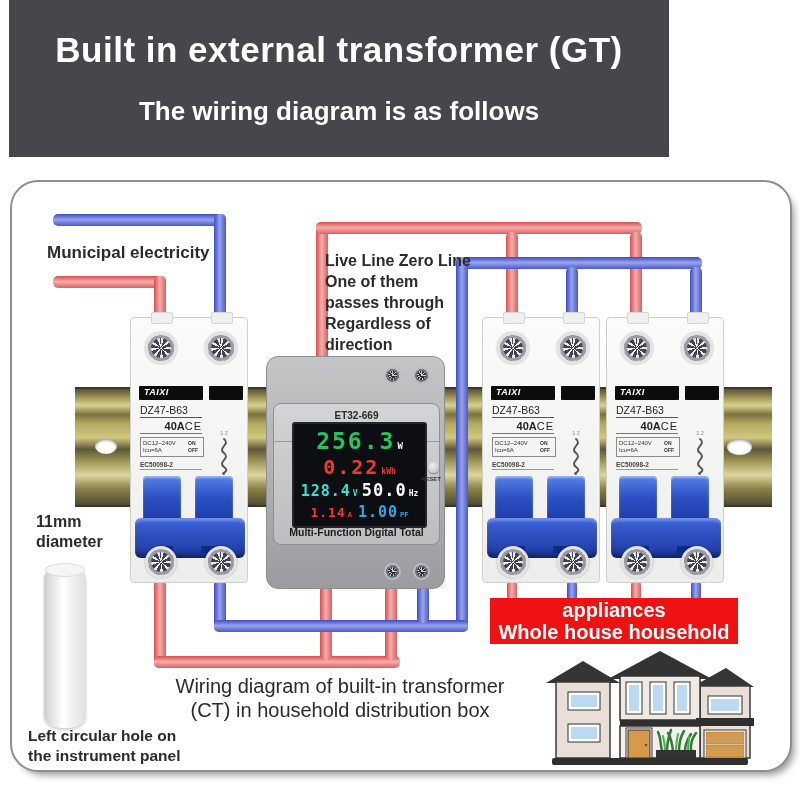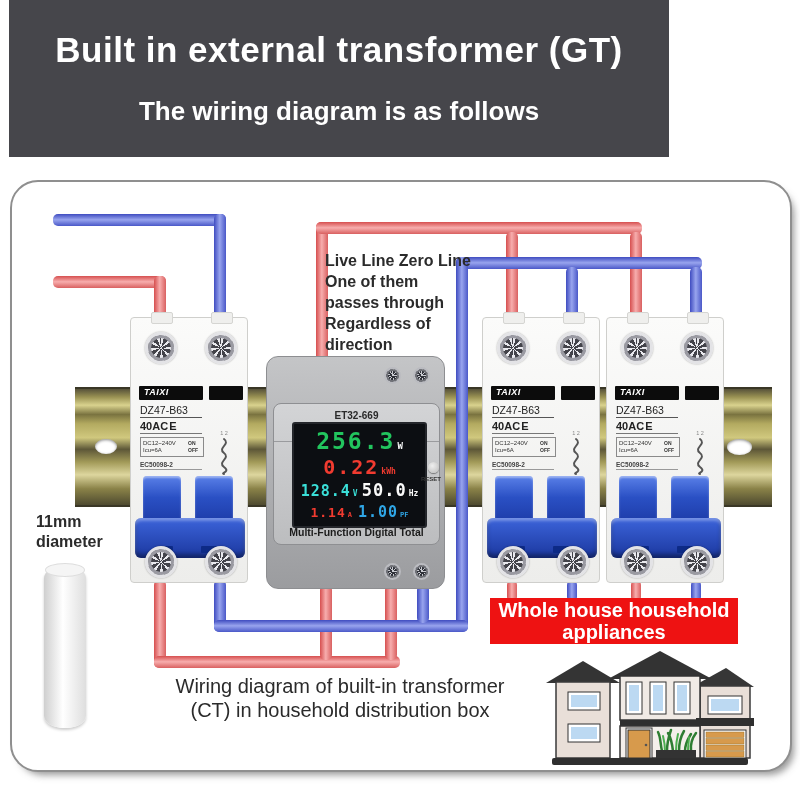--- a/index.html
+++ b/index.html
@@ -50,23 +50,23 @@
     background:linear-gradient(180deg,#fbfbfa,#ededeb);border:1px solid #cfcfcc;
     border-radius:4px;box-sizing:border-box;}
   .bk-tab{position:absolute;top:-6px;width:20px;height:10px;background:#efefed;
     border:1px solid #d5d5d2;border-radius:2px;}
   .bk-strip{position:absolute;top:68px;height:14px;background:#0c0c0c;border-radius:1px;}
   .bk-strip span{display:block;color:#fff;font-size:9px;font-weight:bold;font-style:italic;
     letter-spacing:.5px;padding:1px 0 0 5px;}
   .bk-model{position:absolute;left:9px;top:86px;width:62px;font-size:10.5px;font-weight:normal;
     color:#222;border-bottom:1px solid #555;padding-bottom:1px;}
   .bk-rating{position:absolute;left:9px;top:102px;width:62px;display:flex;
-    justify-content:flex-start;font-size:11px;font-weight:bold;color:#222;
+    justify-content:flex-end;font-size:11px;font-weight:bold;color:#222;
     border-bottom:1px solid #777;padding-bottom:1px;}
-  .bk-rating .ce{font-weight:700;letter-spacing:1px;}
+  .bk-rating .ce{font-weight:400;letter-spacing:1px;}
   .bk-spec{position:absolute;left:9px;top:119px;width:64px;height:20px;
     border:1px solid #8a8a8a;display:flex;align-items:center;box-sizing:border-box;}
   .bk-spec-l{flex:1;font-size:6px;color:#333;line-height:7px;padding-left:2px;}
   .bk-spec-r{width:15px;font-size:5px;color:#333;line-height:7px;font-weight:bold;}
   .bk-cert{position:absolute;left:9px;top:143px;width:62px;font-size:6.5px;font-weight:bold;
     color:#444;border-bottom:1px solid #999;padding-bottom:1px;}
   .bk-curve{position:absolute;left:82px;top:112px;width:22px;text-align:center;}
   .bk-curve .tnum{font-size:5.5px;color:#888;line-height:6px;}
   .toggle{position:absolute;top:158px;width:38px;height:48px;border-radius:4px;
     background:linear-gradient(180deg,#5a80e8 0%,#2a50c4 45%,#1c3aa6 100%);
@@ -314,44 +314,49 @@
         </div>
       </div>
       <div class="mt-reset-btn"></div>
       <div class="mt-reset-lbl">RESET</div>
       <div class="mt-name">Multi-Function Digital Total</div>
     </div>
     <div class="screw sm" style="left:117px;top:206px;"></div>
     <div class="screw sm" style="left:146px;top:206px;"></div>
   </div>
 
+  <div class="lbl" style="left:47px;top:243px;font-size:17px;">Municipal electricity</div>
   <div class="lbl" style="left:325px;top:250px;font-size:16px;line-height:21px;">
     <div>Live Line Zero Line</div>
     <div>One of them</div>
     <div>passes through</div>
     <div>Regardless of</div>
     <div>direction</div>
   </div>
   <div class="lbl" style="left:36px;top:512px;font-size:16px;line-height:20px;">
     <div>11mm</div>
     <div>diameter</div>
   </div>
+  <div class="lbl" style="left:28px;top:726px;font-size:15.5px;line-height:20px;">
+    <div>Left circular hole on</div>
+    <div>the instrument panel</div>
+  </div>
 
   <div class="cyl">
     <div class="cyl-top"></div>
   </div>
 
   <div class="caption">
     <div>Wiring diagram of built-in transformer</div>
     <div>(CT) in household distribution box</div>
   </div>
 
   <div class="banner">
+    <div>appliances</div>
     <div>Whole house household</div>
-    <div>appliances</div>
   </div>
 
   <svg class="house" width="208" height="124" viewBox="0 0 208 124">
     <polygon points="144,42 180,22 208,41" fill="#363636"></polygon>
     <rect x="154" y="40" width="50" height="72" fill="#e9dfd8" stroke="#3a3a3a" stroke-width="1.5"></rect>
     <polygon points="0,37 37,15 74,37" fill="#343434"></polygon>
     <rect x="10" y="36" width="54" height="76" fill="#e9dfd8" stroke="#3a3a3a" stroke-width="1.5"></rect>
     <polygon points="62,33 114,5 166,33" fill="#333333"></polygon>
     <rect x="74" y="30" width="80" height="44" fill="#f0eae5" stroke="#333" stroke-width="1.5"></rect>
     <rect x="74" y="74" width="80" height="6" fill="#2f2f2f"></rect>

